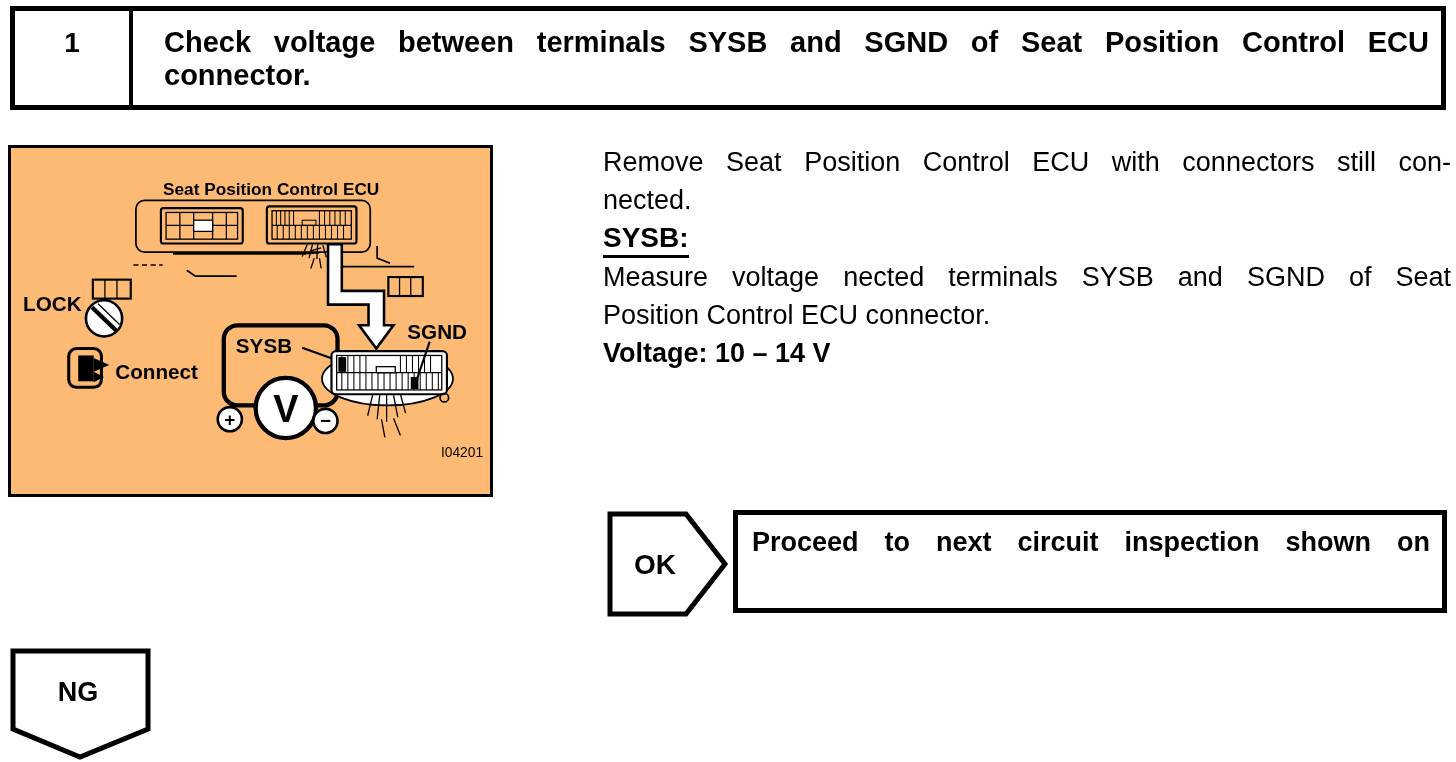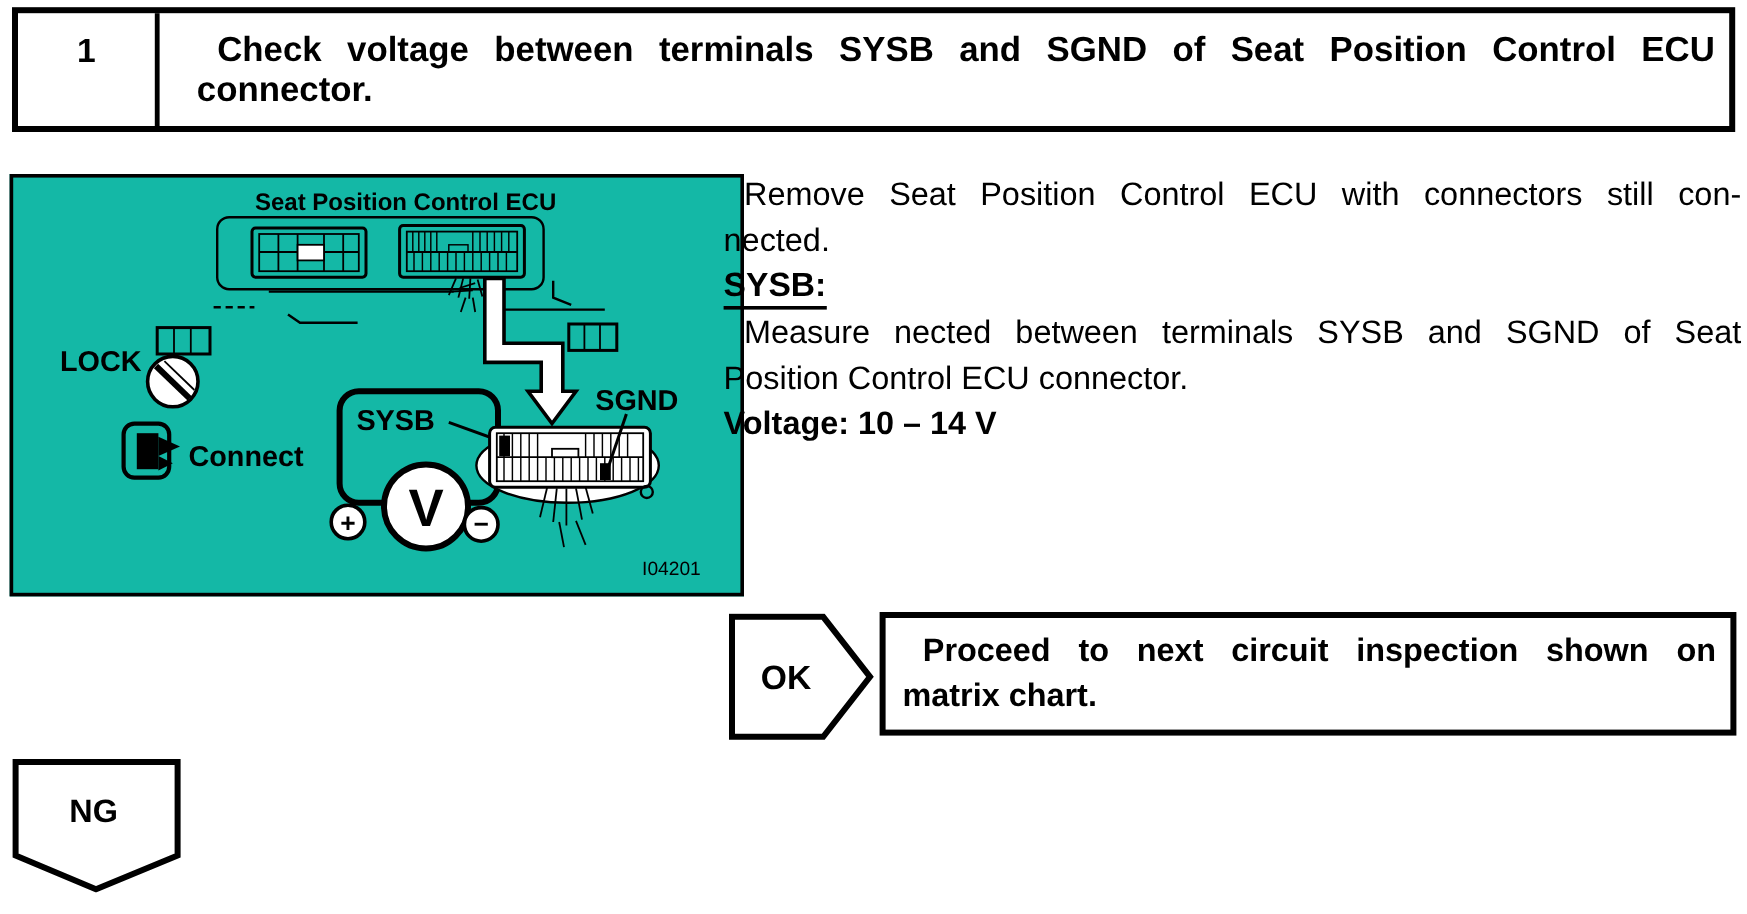--- a/index.html
+++ b/index.html
@@ -8,40 +8,40 @@
     font-family:"Liberation Sans",sans-serif;color:#000;
     -webkit-font-smoothing:antialiased;
   }
   .abs{position:absolute;box-sizing:border-box;}
 
   
   .step-box{left:10px;top:6px;width:1436px;height:104px;border:5px solid #000;display:flex;}
   .step-num{width:114px;border-right:4px solid #000;display:flex;justify-content:center;
             padding-top:16px;font-size:28px;font-weight:700;}
   .step-title{flex:1;padding:15px 12px 0 31px;font-size:29px;font-weight:700;line-height:33px;}
-  .jfull{text-align:justify;text-align-last:justify;margin-left:17px;}
-
-  
-  .fig-box{left:8px;top:145px;width:612px;height:352px;border:3px solid #000;background:#14b8a6;}
+  .jfull{text-align:justify;text-align-last:justify;}
+
+  
+  .fig-box{left:8px;top:145px;width:485px;height:352px;border:3px solid #000;background:#fdba74;}
   .fig-box svg{display:block;width:100%;height:100%;}
   svg text{font-family:"Liberation Sans",sans-serif;fill:#000;}
 
   
   .instr{left:603px;top:143px;width:848px;font-size:27px;line-height:38px;}
   .instr .hline{font-weight:700;font-size:28px;}
   .instr .hline span{display:inline-block;border-bottom:3px solid #000;padding-bottom:1px;line-height:32px;}
   .instr .spec{font-weight:700;}
 
   
   .ok-arrow{left:607px;top:511px;width:122px;height:106px;}
   .result-box{left:733px;top:510px;width:714px;height:103px;border:5px solid #000;
               padding:9px 12px 0 14px;font-size:27px;font-weight:700;line-height:37px;}
 
   
-  .ng-arrow{left:10px;top:632px;width:141px;height:112px;}
+  .ng-arrow{left:10px;top:648px;width:141px;height:112px;}
 </style>
 </head>
 <body>
 
 <div class="abs step-box">
   <div class="step-num">1</div>
   <div class="step-title">
     <div class="jfull">Check voltage between terminals SYSB and SGND of Seat Position Control ECU</div>
     <div>connector.</div>
   </div>
@@ -200,34 +200,33 @@
     <text x="121" y="240" font-size="24" font-weight="700">Connect</text>
 
     <text x="548" y="331" font-size="16" text-anchor="end">I04201</text>
   </svg>
 </div>
 
 <div class="abs instr">
   <div class="jfull">Remove Seat Position Control ECU with connectors still con-</div>
   <div>nected.</div>
   <div class="hline"><span>SYSB:</span></div>
-  <div class="jfull">Measure nected between terminals SYSB and SGND of Seat</div>
+  <div class="jfull">Measure voltage nected terminals SYSB and SGND of Seat</div>
   <div>Position Control ECU connector.</div>
   <div class="spec">Voltage: 10 – 14 V</div>
 </div>
 
 <div class="abs ok-arrow">
   <svg viewBox="0 0 122 106">
     <polygon points="3,3 79,3 118,53 79,103 3,103" fill="#fff" stroke="#000" stroke-width="5"></polygon>
     <text x="48" y="63" font-size="28" font-weight="700" text-anchor="middle">OK</text>
   </svg>
 </div>
 <div class="abs result-box">
   <div class="jfull">Proceed to next circuit inspection shown on</div>
-  <div>matrix chart.</div>
 </div>
 
 <div class="abs ng-arrow">
   <svg viewBox="0 0 141 112">
     <polygon points="3,3 138,3 138,81 70,109 3,81" fill="#fff" stroke="#000" stroke-width="5"></polygon>
     <text x="68" y="53" font-size="27" font-weight="700" text-anchor="middle">NG</text>
   </svg>
 </div>
 
 </body></html>

